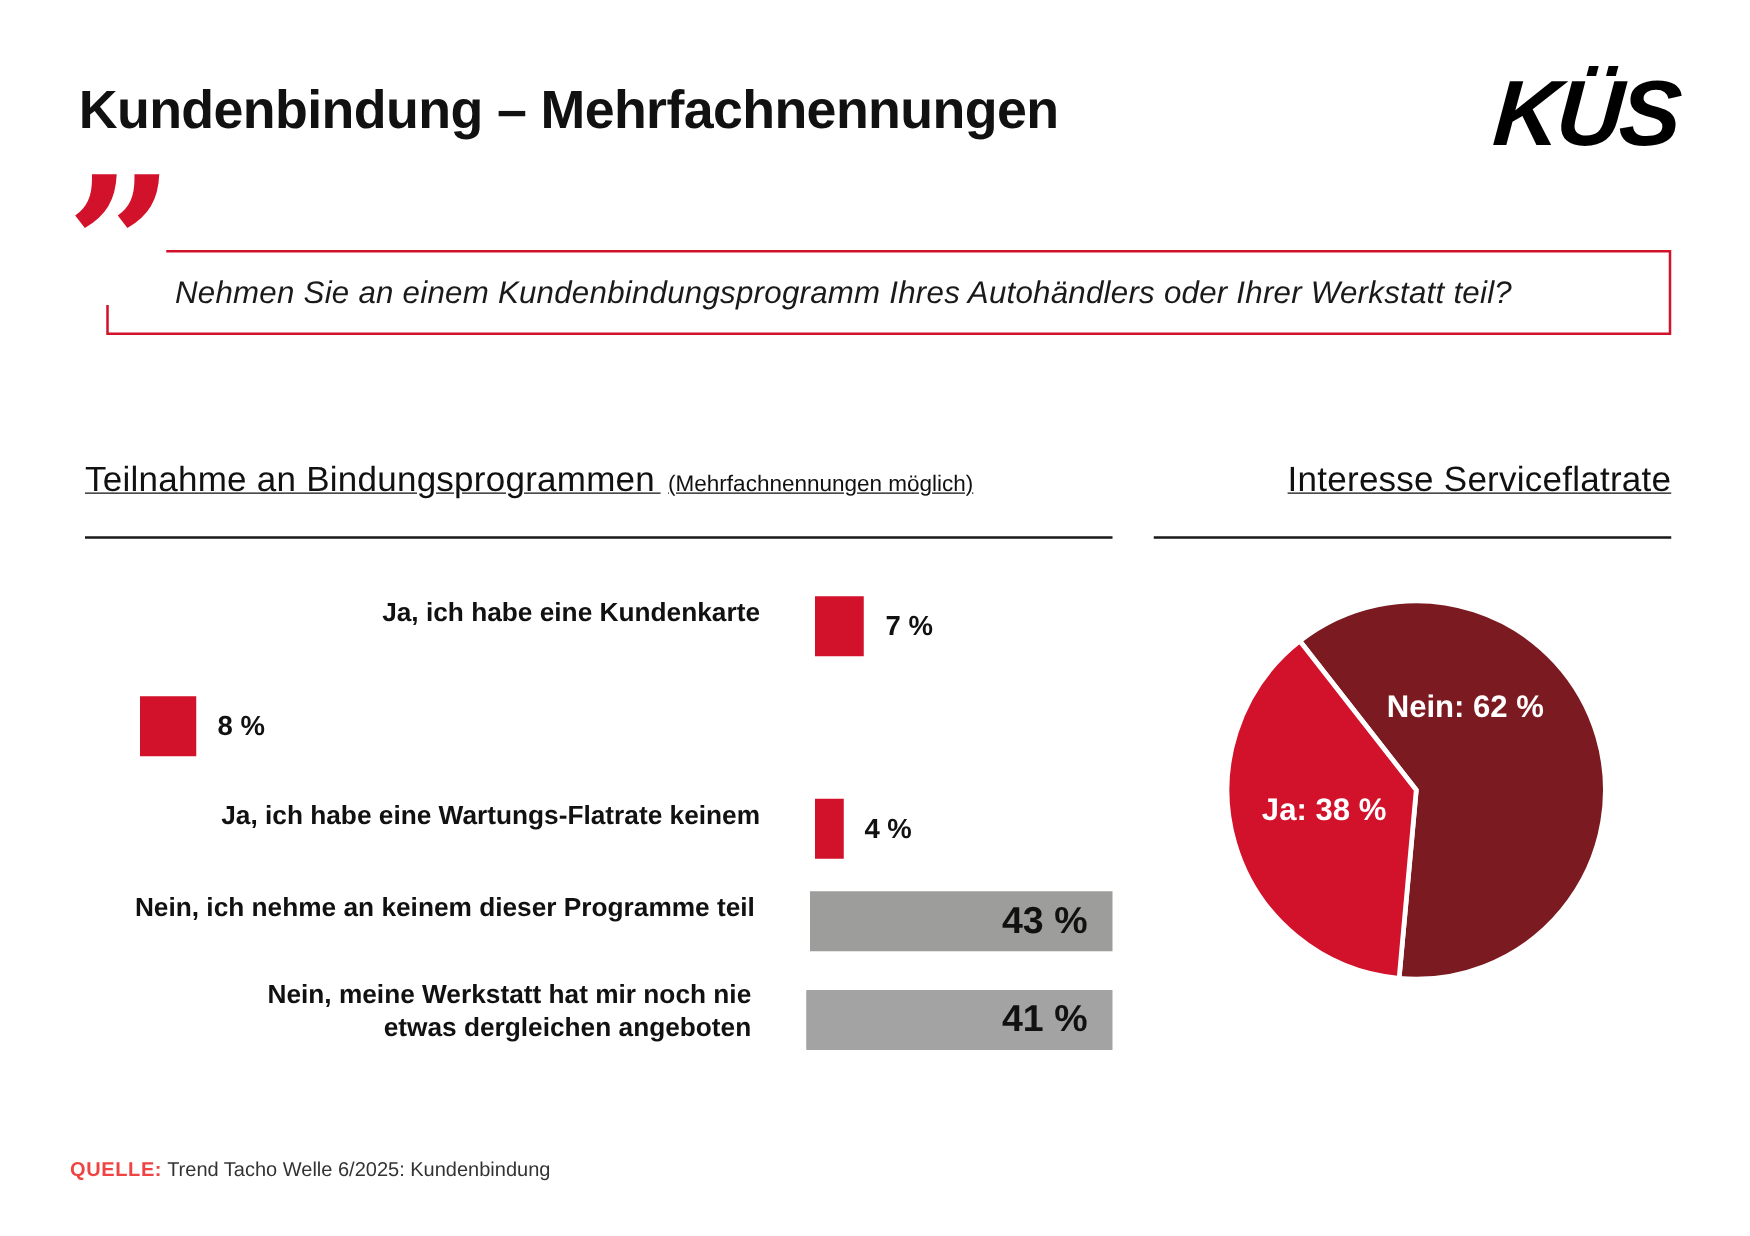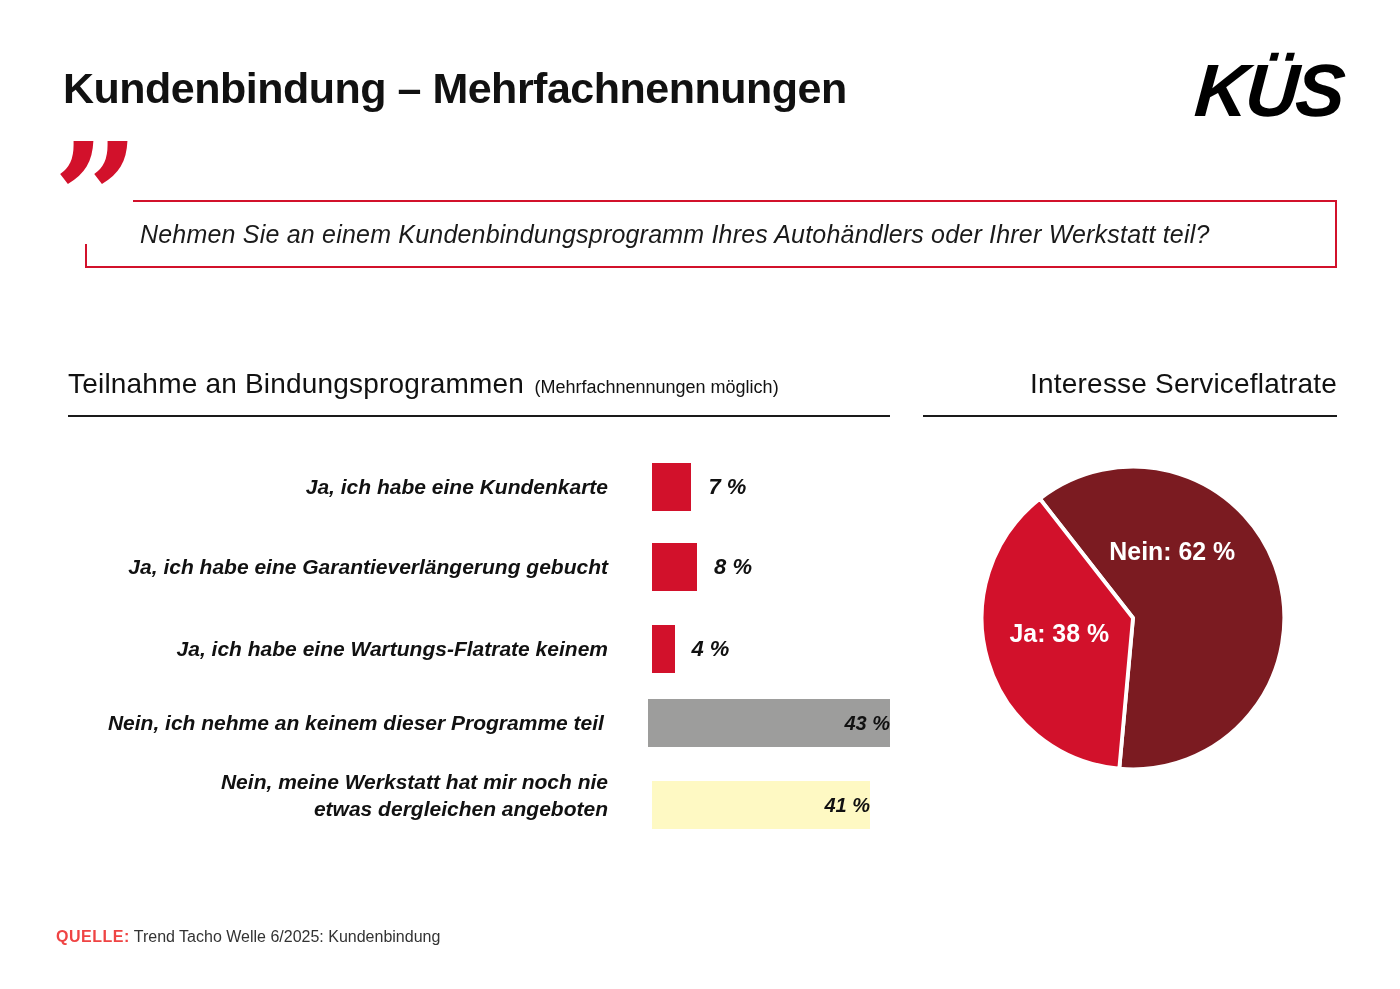--- a/index.html
+++ b/index.html
@@ -55,46 +55,47 @@
     font-family:"DejaVu Serif", serif;
     font-weight:bold;
     font-size:150px;line-height:1;
     color:var(--red);
   }
   
   .section-left{position:absolute;left:68px;top:368px;width:822px;}
   .section-right{position:absolute;left:923px;top:368px;width:414px;text-align:right;}
   .section-head{
     border-bottom:2px solid #1a1a1a;
-    padding-bottom:15px;
+    padding-bottom:29px;
     white-space:nowrap;
+    text-decoration:underline;
   }
   .section-title{font-size:28px;color:var(--ink);letter-spacing:0.2px;}
   .section-subtitle{font-size:18px;color:var(--ink);margin-left:6px;}
   
   .bar-rows{margin-top:46px;}
-  .bar-row{display:flex;align-items:center;font-style:italic;}
+  .bar-row{display:flex;}
   .bar-label{
     width:540px;text-align:right;
     font-weight:bold;font-size:21px;line-height:1.3;
     white-space:pre-line;
     color:var(--ink);
   }
   .bar-track{
     margin-left:44px;flex:1;
     height:48px;position:relative;
     display:flex;align-items:center;
   }
   .bar{
     height:48px;
     display:flex;align-items:center;justify-content:flex-end;
   }
   .bar-value-inside{
-    font-weight:bold;font-size:20px;color:var(--ink);
-    white-space:nowrap;
+    font-weight:bold;font-size:30px;color:var(--ink);
+    padding-right:20px;white-space:nowrap;
   }
   .bar-value-outside{
     font-weight:bold;font-size:22px;color:var(--ink);
     margin-left:17px;white-space:nowrap;
   }
   
   .pie-wrap{margin-top:43px;margin-left:52px;width:316px;height:316px;}
   
   .source-line{
     position:absolute;left:56px;top:928px;
@@ -125,21 +126,20 @@
     </div>
     <div class="bar-rows">
         <div class="bar-row" style="margin-bottom: 32px;">
           <div class="bar-label">Ja, ich habe eine Kundenkarte</div>
           <div class="bar-track">
             <div class="bar" style="width: 39.41px; background: rgb(210, 17, 43);"></div>
             <span class="bar-value-outside">7 %</span>
           </div>
         </div>
         <div class="bar-row" style="margin-bottom: 34px;">
-          <div class="bar-label">Ja, ich habe eine Garantieverlängerung gebucht</div>
           <div class="bar-track">
             <div class="bar" style="width: 45.04px; background: rgb(210, 17, 43);"></div>
             <span class="bar-value-outside">8 %</span>
           </div>
         </div>
         <div class="bar-row" style="margin-bottom: 26px;">
           <div class="bar-label">Ja, ich habe eine Wartungs-Flatrate keinem</div>
           <div class="bar-track">
             <div class="bar" style="width: 22.52px; background: rgb(210, 17, 43);"></div>
             <span class="bar-value-outside">4 %</span>
@@ -150,21 +150,21 @@
           <div class="bar-track">
             <div class="bar" style="width: 242.09px; background: rgb(157, 157, 156);">
               <span class="bar-value-inside">43 %</span>
             </div>
           </div>
         </div>
         <div class="bar-row" style="margin-bottom: 0px;">
           <div class="bar-label">Nein, meine Werkstatt hat mir noch nie
 etwas dergleichen angeboten</div>
           <div class="bar-track">
-            <div class="bar" style="width: 218px; background: #fef9c3; margin-top: 20px;">
+            <div class="bar" style="width: 245px; background: #a3a3a3; margin-top: 20px;">
               <span class="bar-value-inside">41 %</span>
             </div>
           </div>
         </div>
       </div>
   </div>
 
   <div class="section-right">
     <div class="section-head">
       <span class="section-title">Interesse Serviceflatrate</span>

